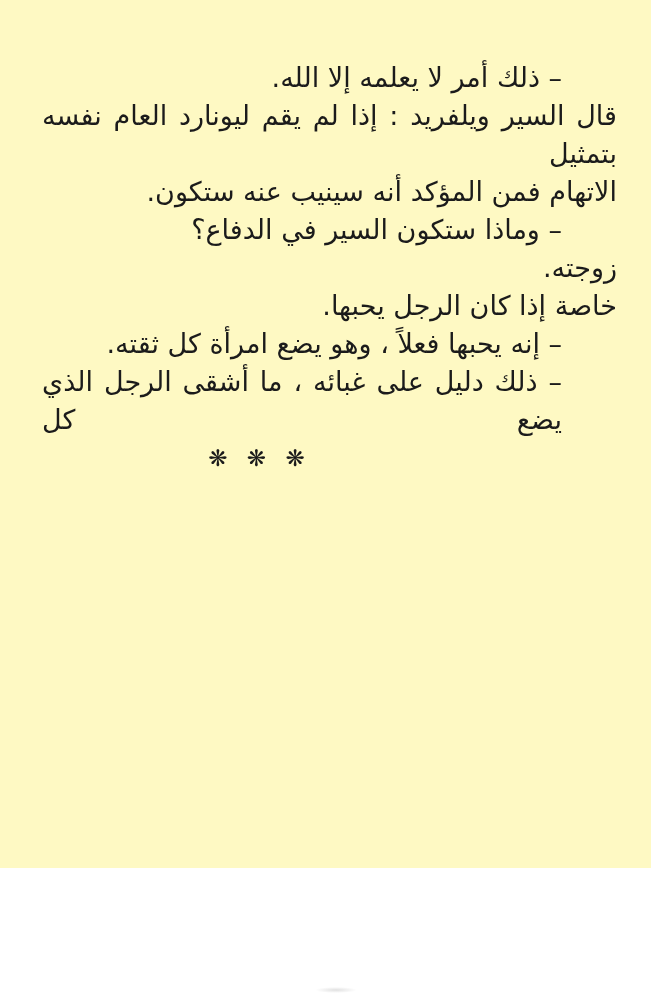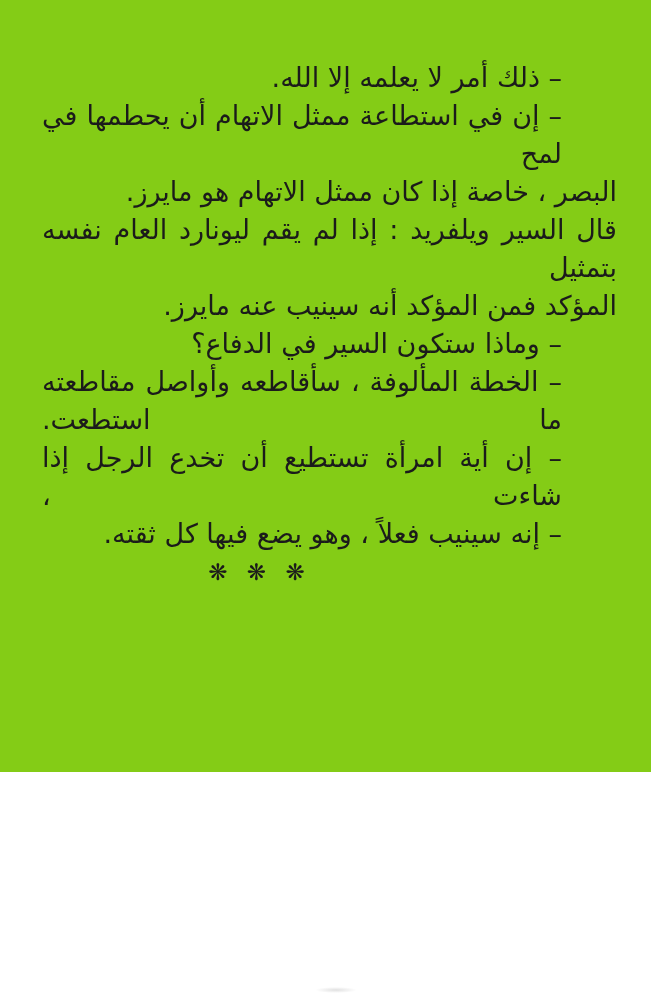--- a/index.html
+++ b/index.html
@@ -9,22 +9,22 @@
   }
   body {
     width: 651px;
     height: 1000px;
     overflow: hidden;
     position: relative;
     font-family: "DejaVu Sans", "DejaVu Serif", sans-serif;
   }
   .page {
     width: 651px;
-    height: 772px;
-    background: #84cc16;
+    height: 868px;
+    background: #fef9c3;
     position: relative;
   }
   .content {
     direction: rtl;
     padding: 59px 34px 0 42px;
     color: #1b1b1b;
     font-size: 27px;
     line-height: 38px;
   }
   p.para {
@@ -74,50 +74,45 @@
 </head>
 <body>
 
 <div class="page">
   <div class="content">
 
     <p class="para mb10">
       <span class="line indent" style="display:block">– ذلك أمر لا يعلمه إلا الله.</span>
     </p>
 
-    <p class="para mb19">
-      <span class="line full indent" style="display:block">– إن في استطاعة ممثل الاتهام أن يحطمها في لمح</span>
-      <span class="line" style="display:block">البصر ، خاصة إذا كان ممثل الاتهام هو مايرز.</span>
-    </p>
 
     <p class="para mb9">
       <span class="line full" style="display:block">قال السير ويلفريد : إذا لم يقم ليونارد العام نفسه بتمثيل</span>
-      <span class="line" style="display:block">المؤكد فمن المؤكد أنه سينيب عنه مايرز.</span>
+      <span class="line" style="display:block">الاتهام فمن المؤكد أنه سينيب عنه ستكون.</span>
     </p>
 
     <p class="para mb10">
       <span class="line indent" style="display:block">– وماذا ستكون السير في الدفاع؟</span>
     </p>
 
-    <p class="para mb21">
-      <span class="line full indent" style="display:block">– الخطة المألوفة ، سأقاطعه وأواصل مقاطعته ما استطعت.</span>
-    </p>
 
     <p class="para mb9">
+      <span class="line" style="display:block">زوجته.</span>
     </p>
 
     <p class="para mb12">
-      <span class="line full indent" style="display:block">– إن أية امرأة تستطيع أن تخدع الرجل إذا شاءت ،</span>
+      <span class="line" style="display:block">خاصة إذا كان الرجل يحبها.</span>
     </p>
 
     <p class="para mb14">
-      <span class="line indent" style="display:block">– إنه سينيب فعلاً ، وهو يضع فيها كل ثقته.</span>
+      <span class="line indent" style="display:block">– إنه يحبها فعلاً ، وهو يضع امرأة كل ثقته.</span>
     </p>
 
     <p class="para mb8">
+      <span class="line full indent" style="display:block">– ذلك دليل على غبائه ، ما أشقى الرجل الذي يضع كل</span>
     </p>
 
     <div class="separator">
       <span>❋ ❋ ❋</span>
     </div>
 
   </div>
 
   <div class="smudge"></div>
 </div>

